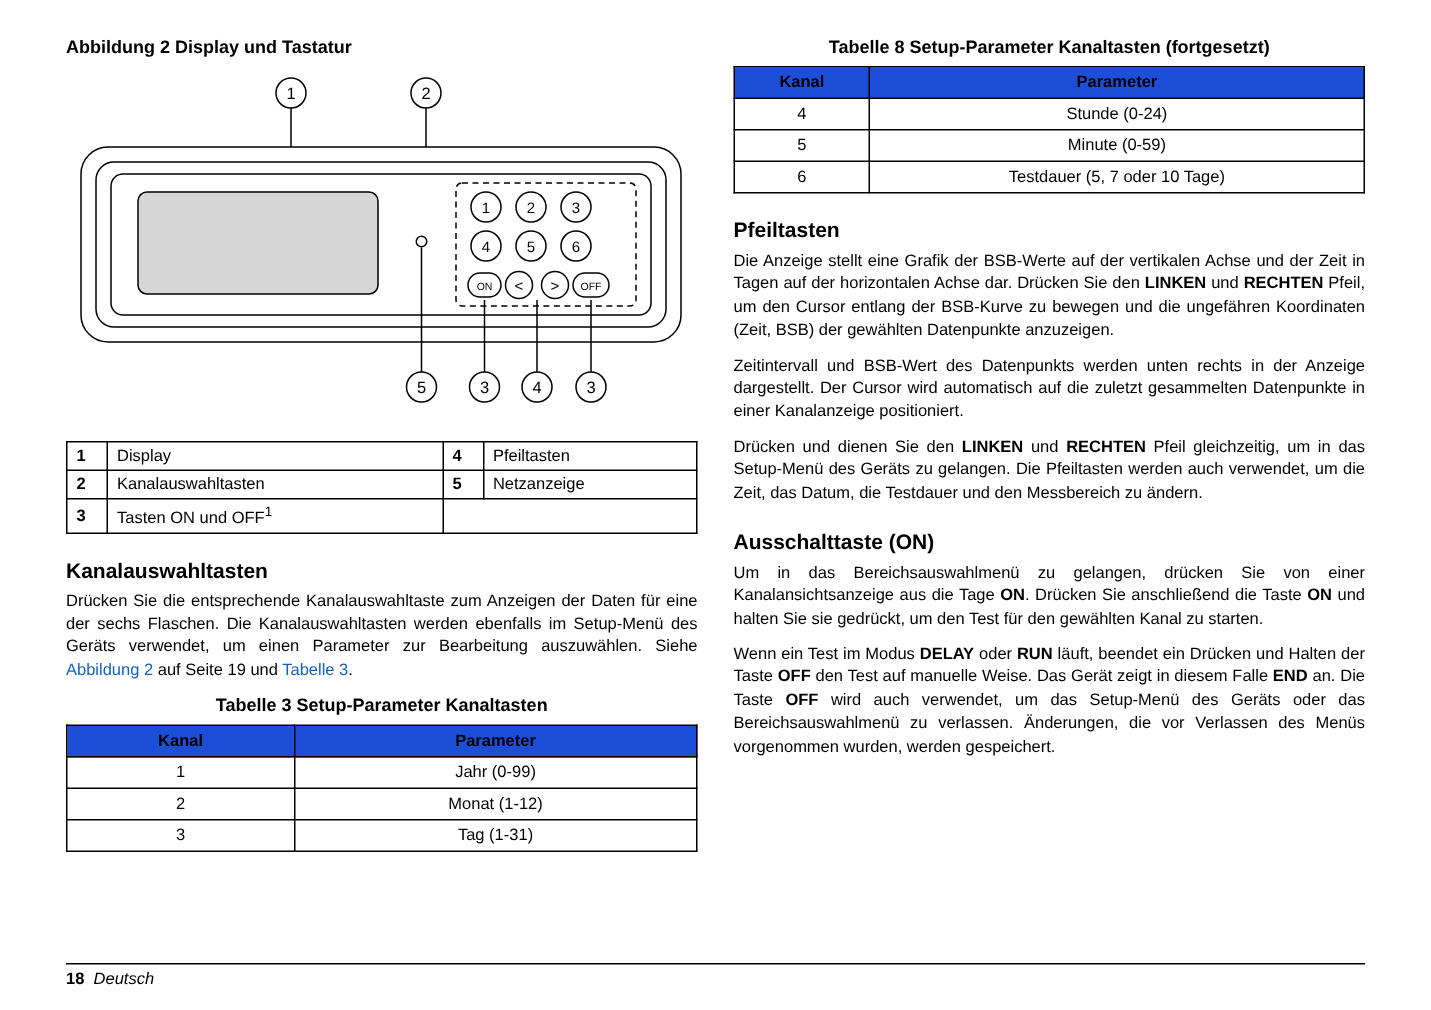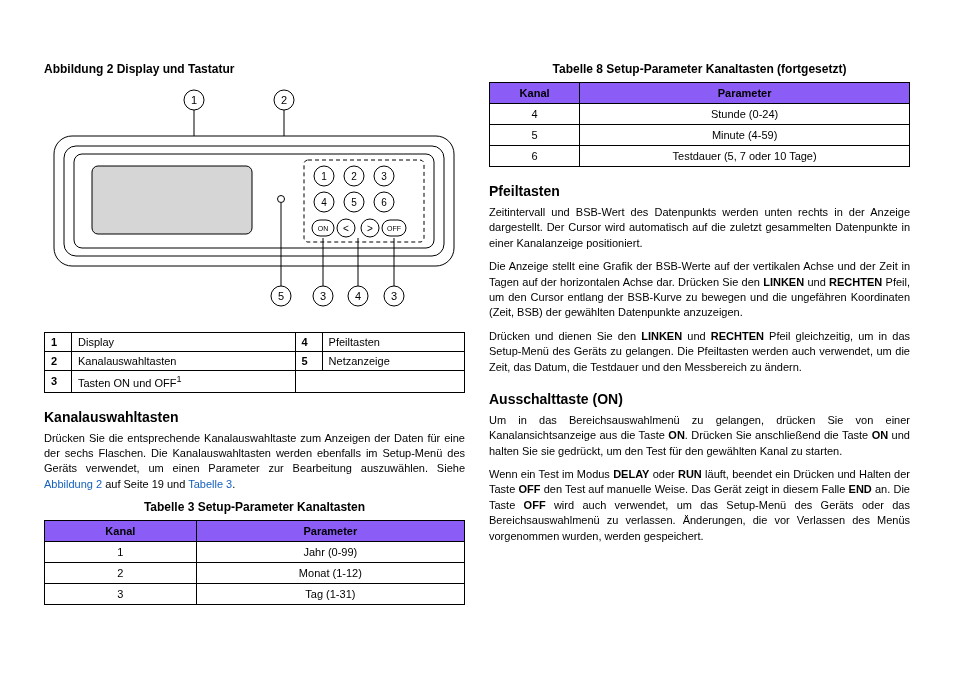--- a/index.html
+++ b/index.html
@@ -14,21 +14,20 @@
     height: 673px;
     box-sizing: border-box;
     padding: 24px 44px 14px 44px;
     display: flex;
     flex-direction: column;
   }
   .cols {
     flex: 1;
     display: flex;
     gap: 24px;
-    margin-top: 38px;
   }
   .col {
     flex: 1;
     min-width: 0;
   }
   .fig-cap {
     font-weight: bold;
     font-size: 12px;
     margin-bottom: 10px;
   }
@@ -54,21 +53,21 @@
     padding: 3px 6px;
   }
   table.legend td.n { width: 14px; text-align: left; font-weight: bold; }
 
   table.param th, table.param td {
     border: 1px solid #000;
     padding: 4px 6px;
     text-align: center;
   }
   table.param th {
-    background: #8b5cf6;
+    background: #1d4ed8;
     font-weight: bold;
   }
 
   .footnote {
     font-size: 10px;
     margin: 8px 2px 0 12px;
     line-height: 1.35;
   }
   .footnote sup { font-size: 9px; }
 
@@ -228,42 +227,46 @@
             <tr>
               <th>Kanal</th>
               <th>Parameter</th>
             </tr>
         <tr>
               <td>4</td>
               <td>Stunde (0-24)</td>
             </tr>
         <tr>
               <td>5</td>
-              <td>Minute (4-59)</td>
+              <td>Minute (0-59)</td>
             </tr>
         <tr>
               <td>6</td>
               <td>Testdauer (5, 7 oder 10 Tage)</td>
             </tr>
       </tbody>
         </table>
 
       <h3>Pfeiltasten</h3>
+      <p>
+        <span>Die Anzeige stellt eine Grafik der BSB-Werte auf der vertikalen Achse und der Zeit in Tagen auf der horizontalen Achse dar. Drücken Sie den </span><span class="bold">LINKEN</span><span> und </span><span class="bold">RECHTEN</span><span> Pfeil, um den Cursor entlang der BSB-Kurve zu bewegen und die ungefähren Koordinaten (Zeit, BSB) der gewählten Datenpunkte anzuzeigen.</span>
+      </p>
       <p>Zeitintervall und BSB-Wert des Datenpunkts werden unten rechts in der Anzeige dargestellt. Der Cursor wird automatisch auf die zuletzt gesammelten Datenpunkte in einer Kanalanzeige positioniert.</p>
       <p>
-        <span>Die Anzeige stellt eine Grafik der BSB-Werte auf der vertikalen Achse und der Zeit in Tagen auf der horizontalen Achse dar. Drücken Sie den </span><span class="bold">LINKEN</span><span> und </span><span class="bold">RECHTEN</span><span> Pfeil, um den Cursor entlang der BSB-Kurve zu bewegen und die ungefähren Koordinaten (Zeit, BSB) der gewählten Datenpunkte anzuzeigen.</span>
-      </p>
-      <p>
         <span>Drücken und dienen Sie den </span><span class="bold">LINKEN</span><span> und </span><span class="bold">RECHTEN</span><span> Pfeil gleichzeitig, um in das Setup-Menü des Geräts zu gelangen. Die Pfeiltasten werden auch verwendet, um die Zeit, das Datum, die Testdauer und den Messbereich zu ändern.</span>
       </p>
 
       <h3>Ausschalttaste (ON)</h3>
       <p>
-        <span>Um in das Bereichsauswahlmenü zu gelangen, drücken Sie von einer Kanalansichtsanzeige aus die Taste </span><span class="bold">ON</span><span>. Drücken Sie anschließend die Taste </span><span class="bold">ON</span><span> und halten Sie sie gedrückt, um den Test für den gewählten Kanal zu starten.</span>
+        <span>Um in das Bereichsauswahlmenü zu gelangen, drücken Sie von einer Kanalansichtsanzeige aus die Tage </span><span class="bold">ON</span><span>. Drücken Sie anschließend die Taste </span><span class="bold">ON</span><span> und halten Sie sie gedrückt, um den Test für den gewählten Kanal zu starten.</span>
       </p>
 
       <p>
         <span>Wenn ein Test im Modus </span><span class="bold">DELAY</span><span> oder </span><span class="bold">RUN</span><span> läuft, beendet ein Drücken und Halten der Taste </span><span class="bold">OFF</span><span> den Test auf manuelle Weise. Das Gerät zeigt in diesem Falle </span><span class="bold">END</span><span> an. Die Taste </span><span class="bold">OFF</span><span> wird auch verwendet, um das Setup-Menü des Geräts oder das Bereichsauswahlmenü zu verlassen. Änderungen, die vor Verlassen des Menüs vorgenommen wurden, werden gespeichert.</span>
       </p>
     </div>
   </div>
 
+  <div class="footer">
+    <span class="pg">18</span>
+    &nbsp;<span class="lang">Deutsch</span>
+  </div>
 </div>
 
 </body></html>

